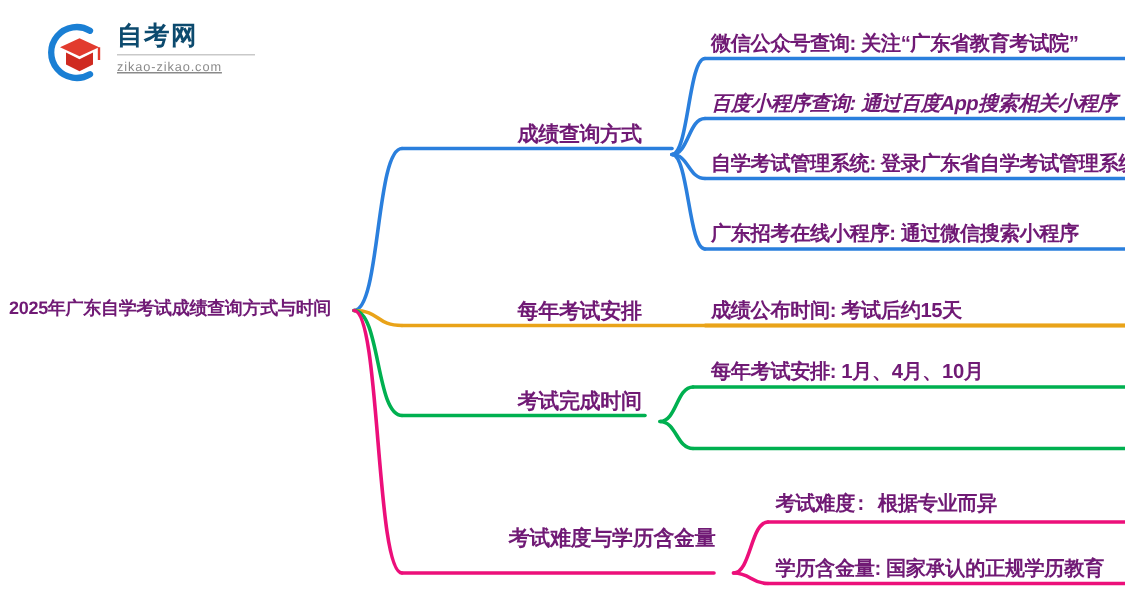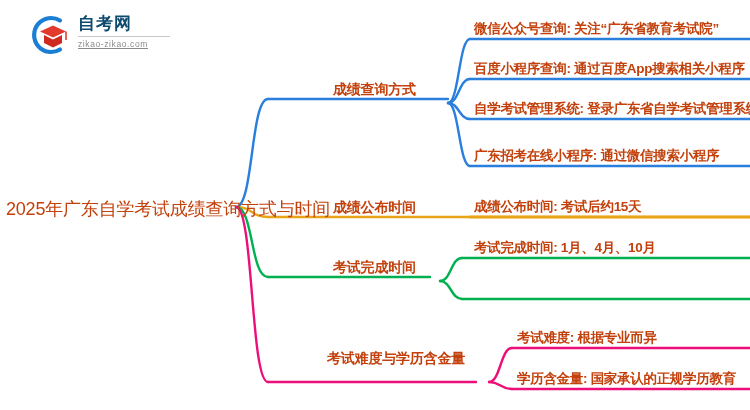--- a/index.html
+++ b/index.html
@@ -72,32 +72,33 @@
   #links path {
     fill: none;
     stroke-linecap: round;
     stroke-linejoin: round;
   }
 
   
   .node {
     position: absolute;
     white-space: nowrap;
-    color: #c2410c;
+    color: #701a75;
     line-height: 1.15;
   }
   .node-root {
-    font-size: 18px;
-    font-weight: 400;
+    font-size: 12px;
+    font-weight: 700;
     letter-spacing: -0.2px;
   }
   .node-branch {
     font-size: 14px;
     font-weight: 600;
     letter-spacing: -0.2px;
+    margin-left: 12px;
   }
   .node-leaf {
     font-size: 13.5px;
     font-weight: 600;
     letter-spacing: -0.3px;
   }
 </style>
 </head>
 <body>
 
@@ -145,27 +146,27 @@
       <path d="M 489 382 C 500.5 382, 500.5 348, 512 348" stroke="#ec0f7a" stroke-width="2.4"></path>
       <path d="M 512 348 L 750 348" stroke="#ec0f7a" stroke-width="2.4"></path>
       <path d="M 489 382 C 500.5 382, 500.5 389, 512 389" stroke="#ec0f7a" stroke-width="2.4"></path>
       <path d="M 512 389 L 750 389" stroke="#ec0f7a" stroke-width="2.4"></path>
     </svg>
 
   <div class="node node-root" style="left:6px; top:199px;">2025年广东自学考试成绩查询方式与时间</div>
 
   <div class="node node-branch" style="left:333px; top:81px;">成绩查询方式</div>
   <div class="node node-leaf" style="left:474px; top:21px;">微信公众号查询: 关注“广东省教育考试院”</div>
-  <div class="node node-leaf" style="left:474px; top:61px;">百度小程序查询: 通过百度App搜索相关小程序</div>
+  <div class="node node-leaf" style="left:474px; top:61px;font-style:italic;">百度小程序查询: 通过百度App搜索相关小程序</div>
   <div class="node node-leaf" style="left:474px; top:101px;">自学考试管理系统: 登录广东省自学考试管理系统</div>
   <div class="node node-leaf" style="left:474px; top:148px;">广东招考在线小程序: 通过微信搜索小程序</div>
 
-  <div class="node node-branch" style="left:333px; top:199px;">成绩公布时间</div>
+  <div class="node node-branch" style="left:333px; top:199px;">每年考试安排</div>
   <div class="node node-leaf" style="left:474px; top:199px;">成绩公布时间: 考试后约15天</div>
 
   <div class="node node-branch" style="left:333px; top:259px;">考试完成时间</div>
-  <div class="node node-leaf" style="left:474px; top:240px;">考试完成时间: 1月、4月、10月</div>
+  <div class="node node-leaf" style="left:474px; top:240px;">每年考试安排: 1月、4月、10月</div>
 
   <div class="node node-branch" style="left:327px; top:350px;">考试难度与学历含金量</div>
-  <div class="node node-leaf" style="left:517px; top:330px;">考试难度: 根据专业而异</div>
+  <div class="node node-leaf" style="left:517px; top:330px;font-family:Liberation Mono, monospace;">考试难度: 根据专业而异</div>
   <div class="node node-leaf" style="left:517px; top:371px;">学历含金量: 国家承认的正规学历教育</div>
 
 </div>
 
 </body></html>

